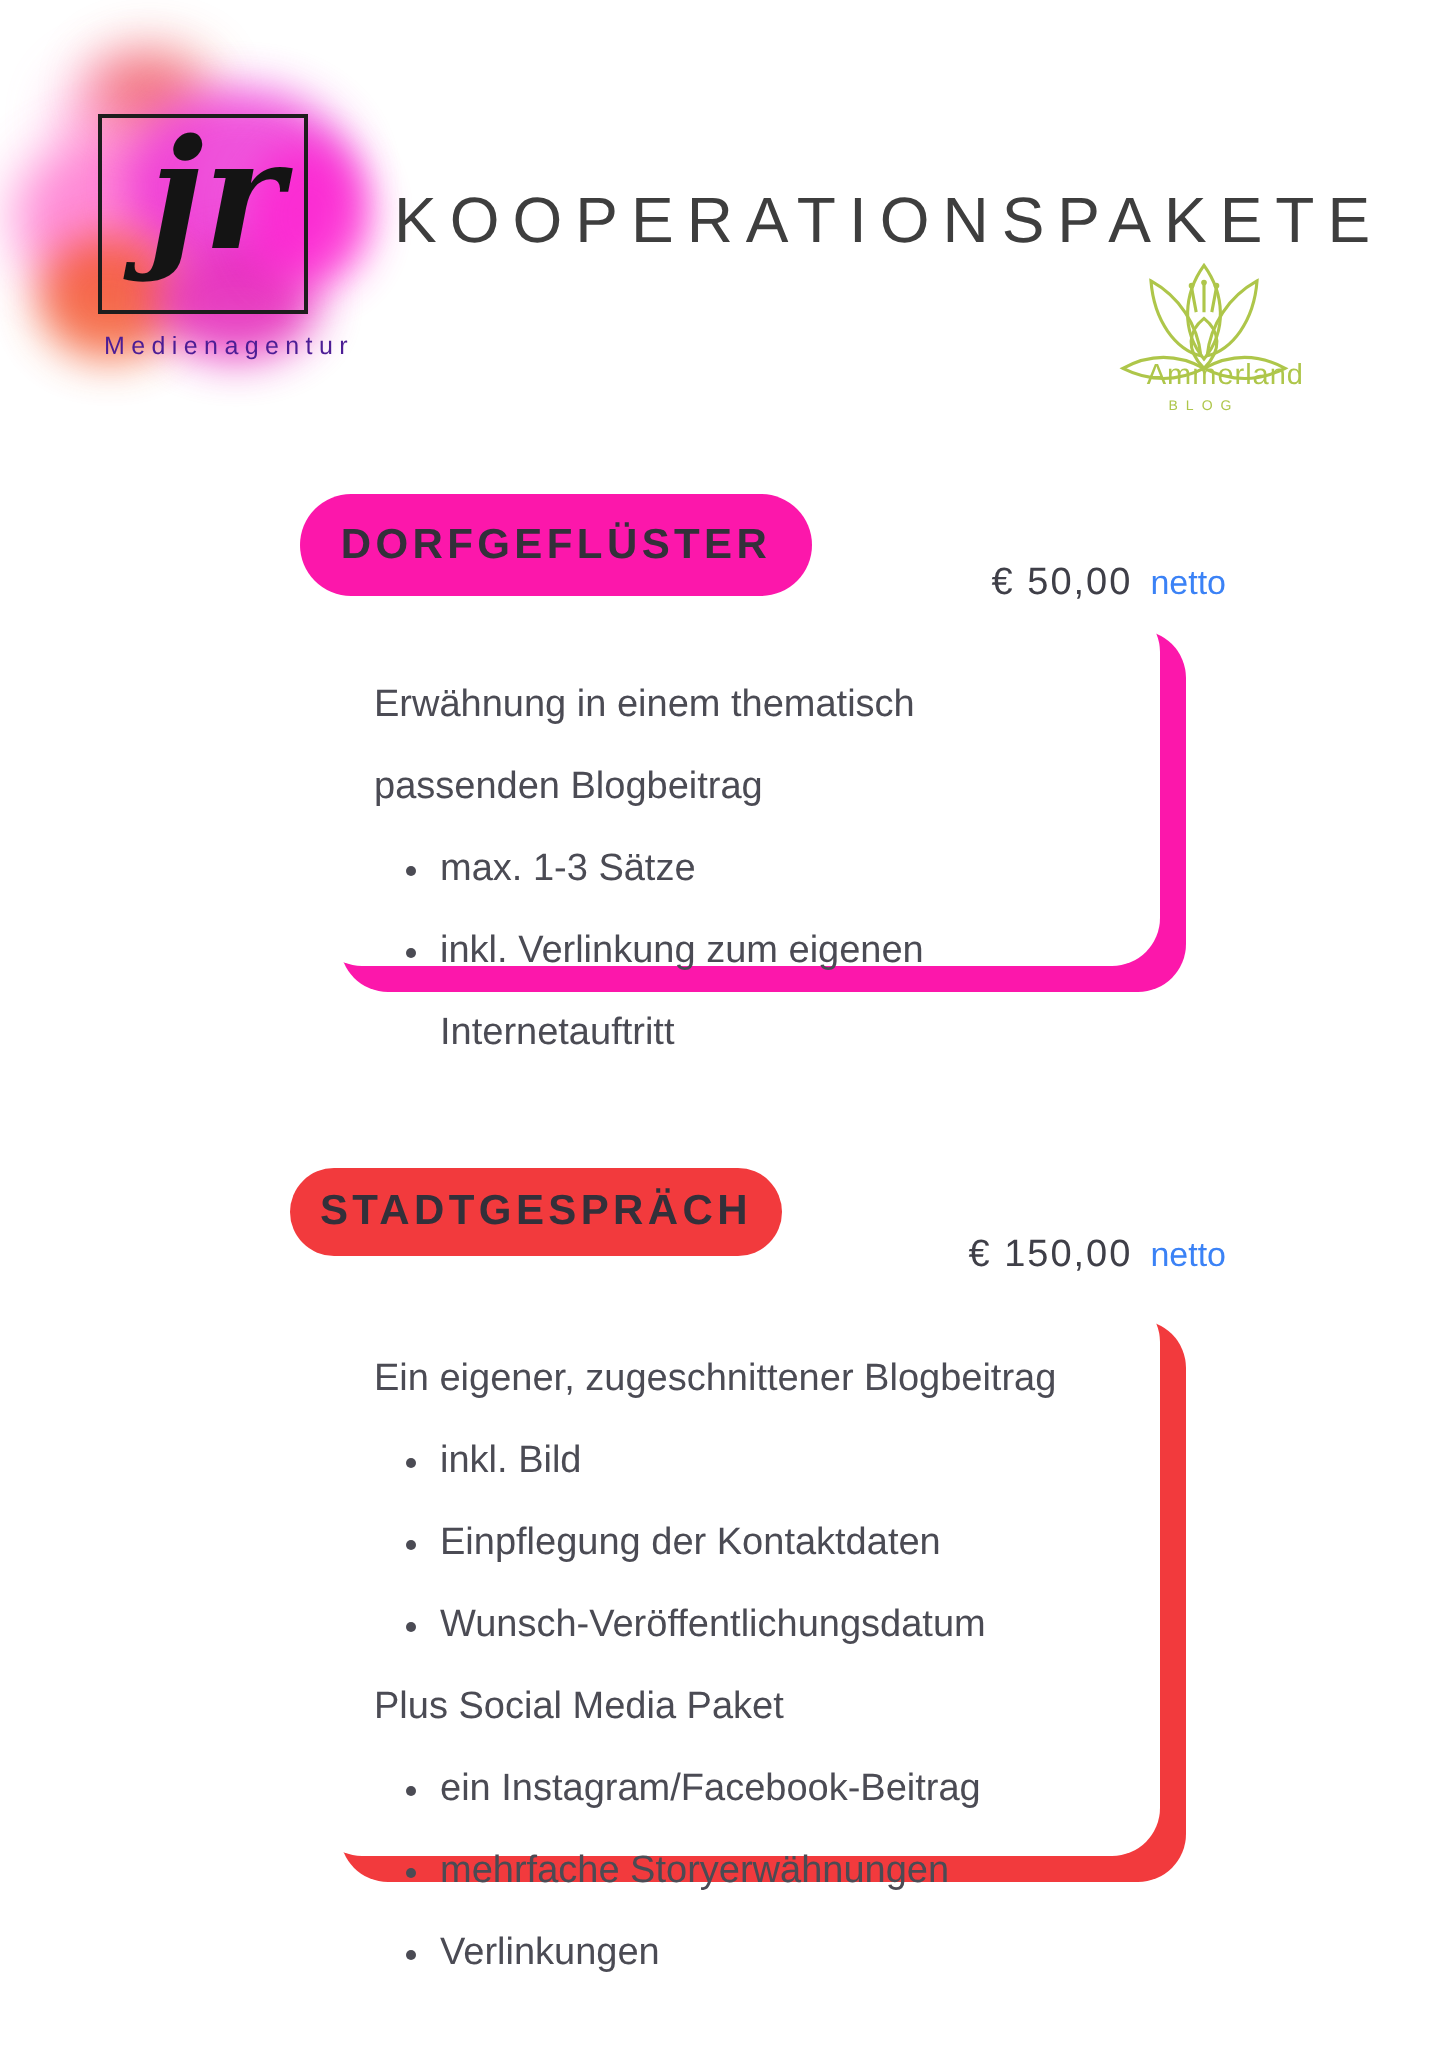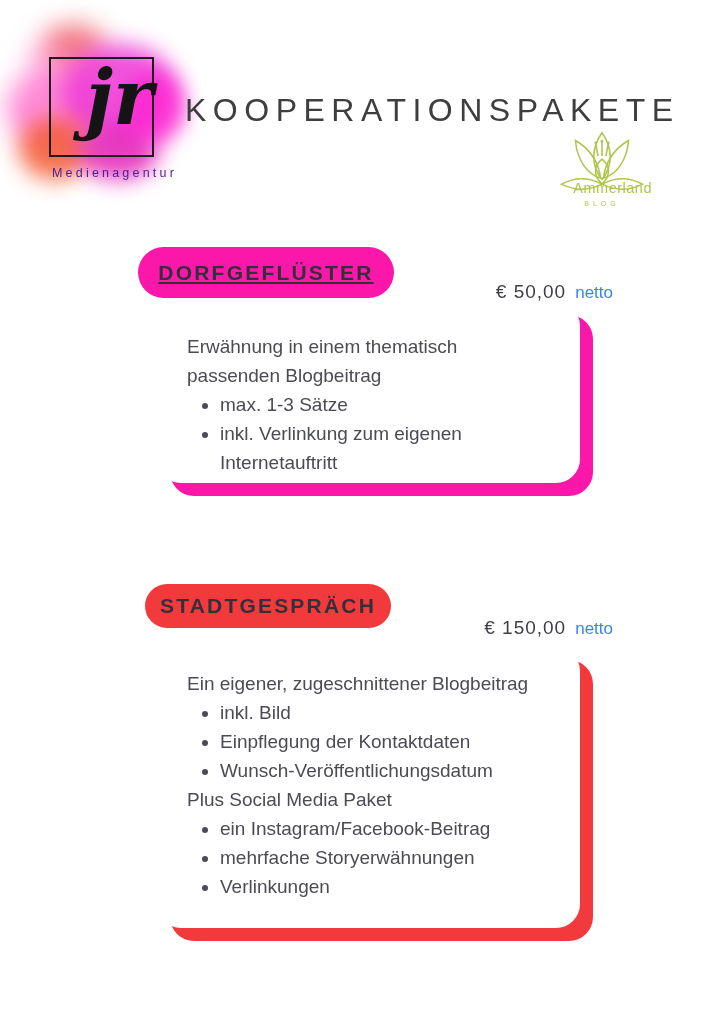--- a/index.html
+++ b/index.html
@@ -17,32 +17,32 @@
   .b3{left:14px;top:88px;width:72px;height:62px;background:#f35325;filter:blur(11px);opacity:.8;}
   .b4{left:72px;top:92px;width:82px;height:58px;background:#e216b4;filter:blur(11px);opacity:.8;}
   .b5{left:24px;top:2px;width:74px;height:56px;background:#ff9ad8;filter:blur(13px);opacity:.7;}
   .b6{left:118px;top:42px;width:62px;height:72px;background:#ff1fd0;filter:blur(10px);opacity:.75;}
   .b7{left:40px;top:-6px;width:60px;height:40px;background:#e8392e;filter:blur(13px);opacity:.55;}
   .logo-frame{
     position:absolute;left:44px;top:27px;width:101px;height:96px;
     border:2px solid #1d1d1d;background:transparent;
   }
   .logo-initials{
-    position:absolute;left:58px;top:8px;width:90px;text-align:right;
+    position:absolute;left:58px;top:8px;width:90px;text-align:center;
     font-family:"DejaVu Serif",serif;font-style:italic;font-weight:bold;
     font-size:76px;line-height:120px;color:#141414;
   }
   .logo-subtitle{
     position:absolute;left:47px;top:136px;width:120px;
     font-size:12.5px;letter-spacing:3.2px;color:#4c1d95;
   }
 
   
   .page-title{
-    position:absolute;left:185px;top:92px;
+    position:absolute;left:197px;top:92px;
     font-size:32px;font-weight:300;letter-spacing:6.5px;color:#3e3e3e;white-space:nowrap;
   }
 
   
   .partner{position:absolute;left:552px;top:128px;width:100px;height:92px;}
   .partner svg{display:block;}
   .partner-name{
     position:absolute;left:0;top:52px;width:100%;text-align:right;
     font-size:14.5px;color:var(--accent);letter-spacing:.5px;
   }
@@ -50,35 +50,35 @@
     position:absolute;left:0;top:72px;width:100%;text-align:center;
     font-size:7px;letter-spacing:4px;color:var(--accent);
   }
 
   
   .badge{
     position:absolute;border-radius:26px;background:var(--accent);
     display:flex;align-items:center;justify-content:center;
     font-size:21px;font-weight:600;letter-spacing:2.2px;color:#33303a;white-space:nowrap;
   }
-  .badge1{left:138px;top:247px;width:256px;height:51px;text-decoration:underline;}
+  .badge1{left:150px;top:247px;width:256px;height:51px;}
   .badge2{left:145px;top:584px;width:246px;height:44px;}
 
   .price{
     position:absolute;right:111px;display:flex;align-items:baseline;gap:9px;white-space:nowrap;
   }
   .price1{top:281px;}
   .price2{top:617px;}
   .price-amount{font-size:19px;font-weight:400;letter-spacing:1px;color:#3f3f48;}
   .price-note{font-size:17px;color:#3b82f6;text-align:center;}
 
   .card{
     position:absolute;left:157px;width:423px;background:#ffffff;border-radius:24px;
     box-shadow:13px 13px 0 0 var(--accent);
-    color:#4b4b54;font-size:19px;line-height:29px;
+    color:#4b4b54;font-size:19px;line-height:41px;
   }
   .card1{top:302px;height:181px;}
   .card2{top:647px;height:281px;}
   .card-content{padding:30px 10px 0 30px;}
   .card2 .card-content{padding-top:22px;}
   .intro-narrow{max-width:330px;}
   .card p{margin:0;}
   .card ul{margin:0;padding-left:33px;list-style:disc;}
   .card li{margin:0;}
 </style>

